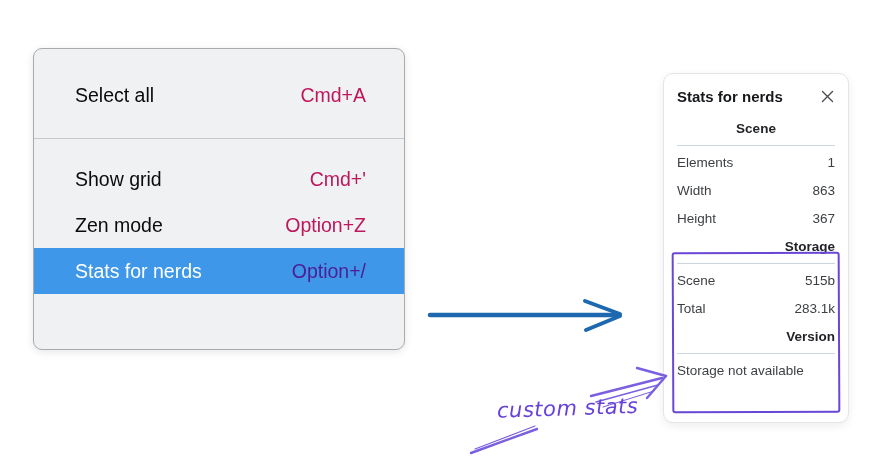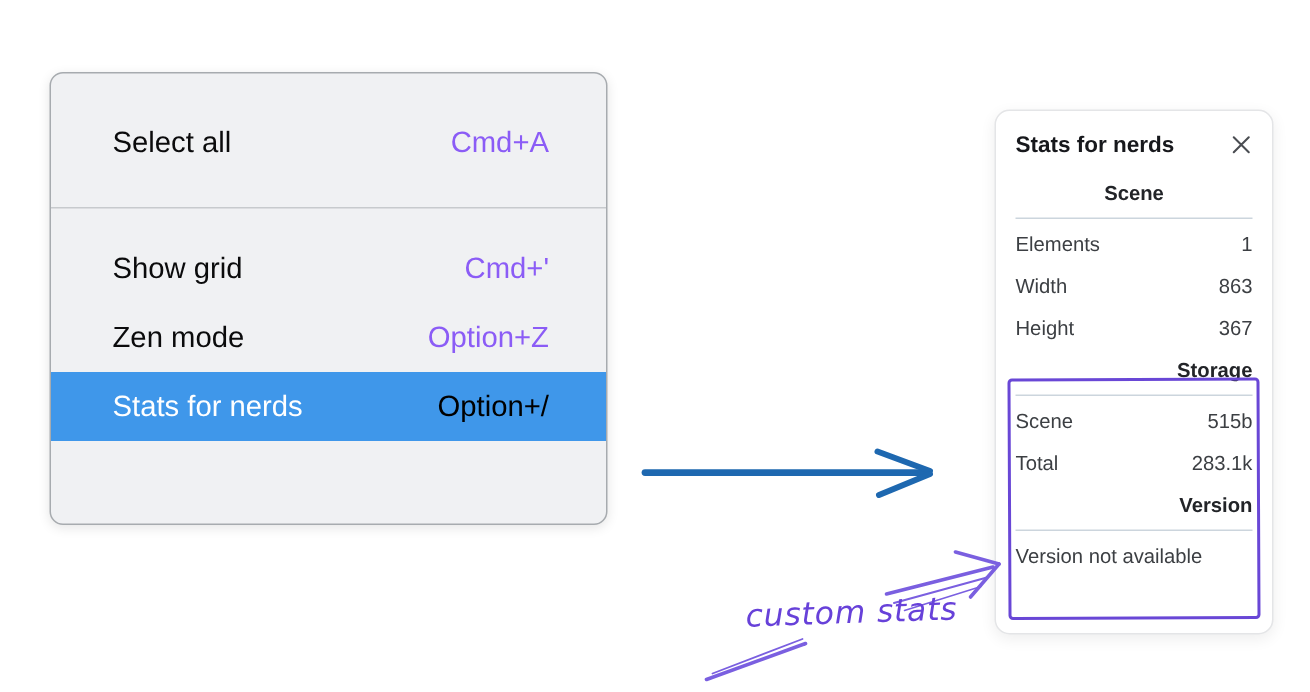--- a/index.html
+++ b/index.html
@@ -20,23 +20,23 @@
     padding-top:23px;
     font-size:19.5px;
   }
   .menu-item{
     height:46px;
     display:flex;align-items:center;justify-content:space-between;
     padding:0 38px 0 41px;
     color:#0b0b0c;
     cursor:default;
   }
-  .mi-shortcut{color:#8b5cf6;}
+  .mi-shortcut{color:#be185d;}
   .menu-item.highlighted{background:#3f97ea;color:#ffffff;}
-  .menu-item.highlighted .mi-shortcut{color:#000000;}
+  .menu-item.highlighted .mi-shortcut{color:#4c1d95;}
   .menu-divider{height:1px;background:#c7cacd;margin:20px 0 17px 0;}
 
   
   .panel{
     position:absolute;left:663px;top:73px;width:186px;height:350px;
     box-sizing:border-box;
     background:#ffffff;
     border:1px solid #e4e5e7;
     border-radius:10px;
     box-shadow:0 3px 10px rgba(0,0,0,.07);
@@ -157,21 +157,21 @@
     </div>
     <div class="prow">
       <span class="prl">Total</span>
       <span class="prv">283.1k</span>
     </div>
   </div>
 
   <div class="psec">
     <div class="psec-title later">Version</div>
     <hr>
-    <div class="pnote">Version not available</div>
+    <div class="pnote">Storage not available</div>
   </div>
 
 </div>
 
 <div class="purple-box"></div>
 
 <svg class="overlay-svg" width="873" height="461" viewBox="0 0 873 461">
 
   <g stroke="#1e68b0" fill="none" stroke-linecap="round">
     <path d="M430 315 L618 315" stroke-width="4.5"></path>

